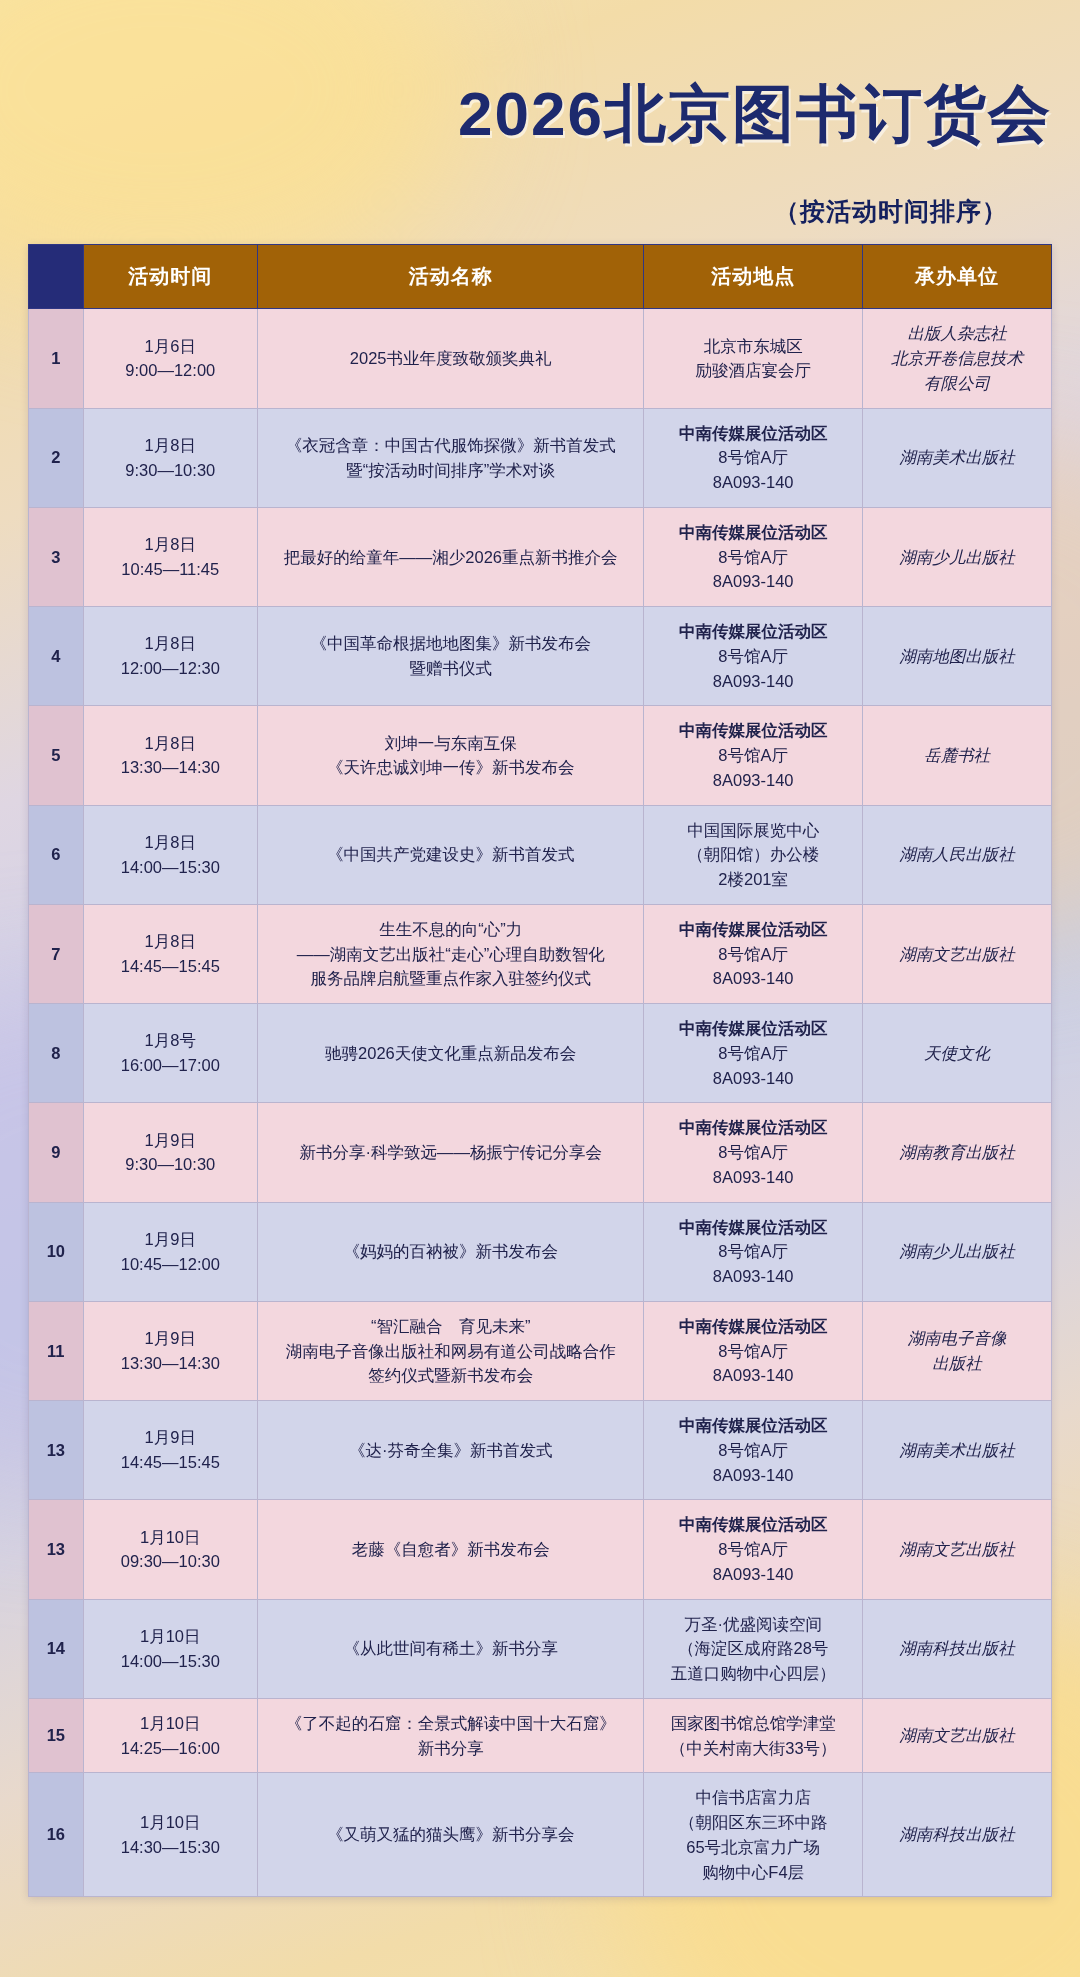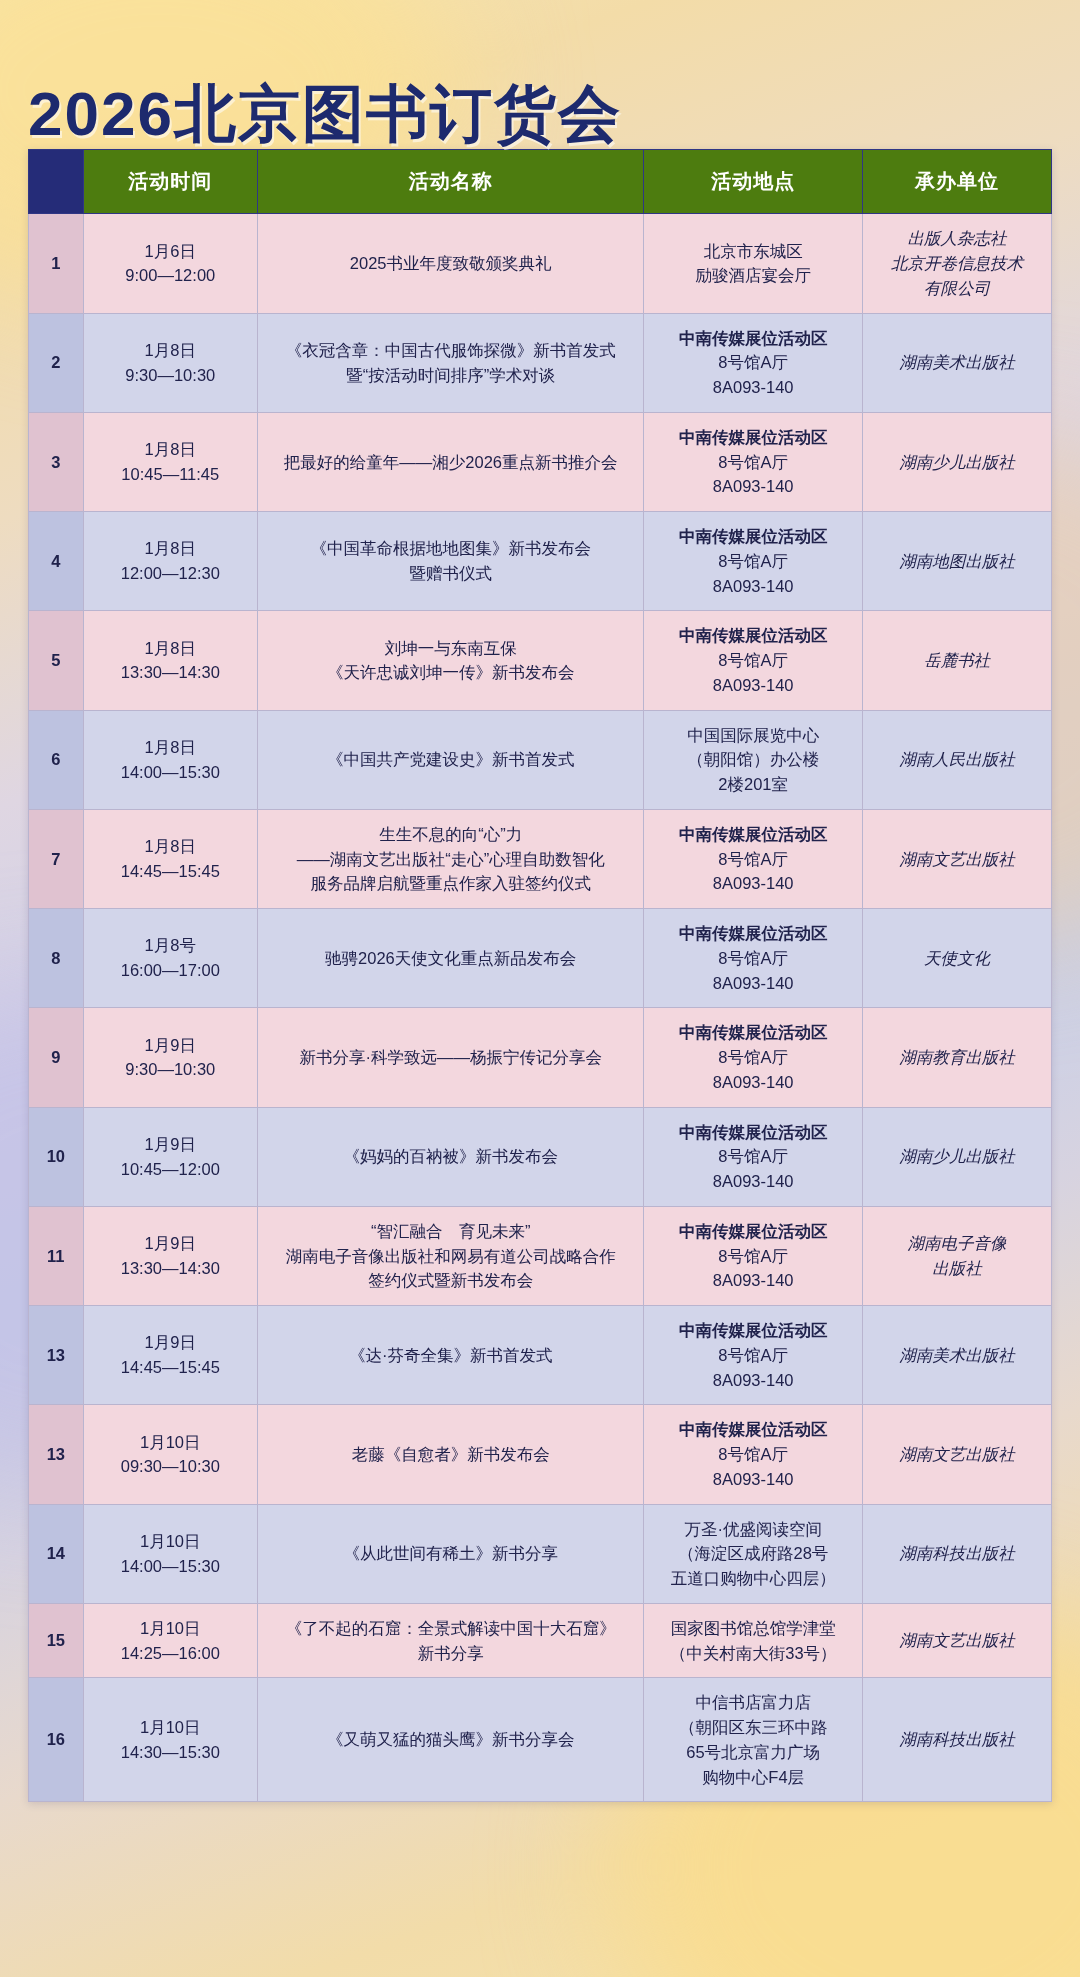--- a/index.html
+++ b/index.html
@@ -37,21 +37,21 @@
 
   .page {
     position: relative;
     z-index: 2;
     width: 1080px;
     box-sizing: border-box;
     padding: 0 28px 40px 28px;
   }
 
   .header {
-    text-align: left;
+    text-align: right;
     padding-top: 78px;
   }
   .title-main {
     font-size: 62px;
     font-weight: bold;
     color: #1d2a6e;
     letter-spacing: 2px;
     line-height: 1.15;
     text-shadow: 2px 3px 0 rgba(255,255,255,0.55);
   }
@@ -79,21 +79,21 @@
     table-layout: fixed;
     box-shadow: 0 2px 8px rgba(80,70,110,0.18);
   }
   table.schedule col.c-idx   { width: 52px; }
   table.schedule col.c-time  { width: 166px; }
   table.schedule col.c-name  { width: 368px; }
   table.schedule col.c-place { width: 208px; }
   table.schedule col.c-org   { width: 180px; }
 
   table.schedule th {
-    background: #4d7c0f;
+    background: #a16207;
     color: #ffffff;
     font-size: 20px;
     font-weight: bold;
     padding: 18px 4px;
     border: 1px solid #2f3684;
     letter-spacing: 1px;
   }
   table.schedule th.corner { background: #252c78; }
 
   table.schedule td {
@@ -129,20 +129,21 @@
 <div class="bg-glow glow-b"></div>
 <div class="bg-glow glow-c"></div>
 <div class="bg-glow glow-d"></div>
 
 <div class="page">
 
   <div class="header">
     <div class="title-main">2026北京图书订货会</div>
   </div>
 
+  <div class="note">（按活动时间排序）</div>
 
   <table class="schedule">
     <colgroup>
       <col class="c-idx">
         <col class="c-time">
         <col class="c-name">
         <col class="c-place">
         <col class="c-org">
     </colgroup>
     <thead>

